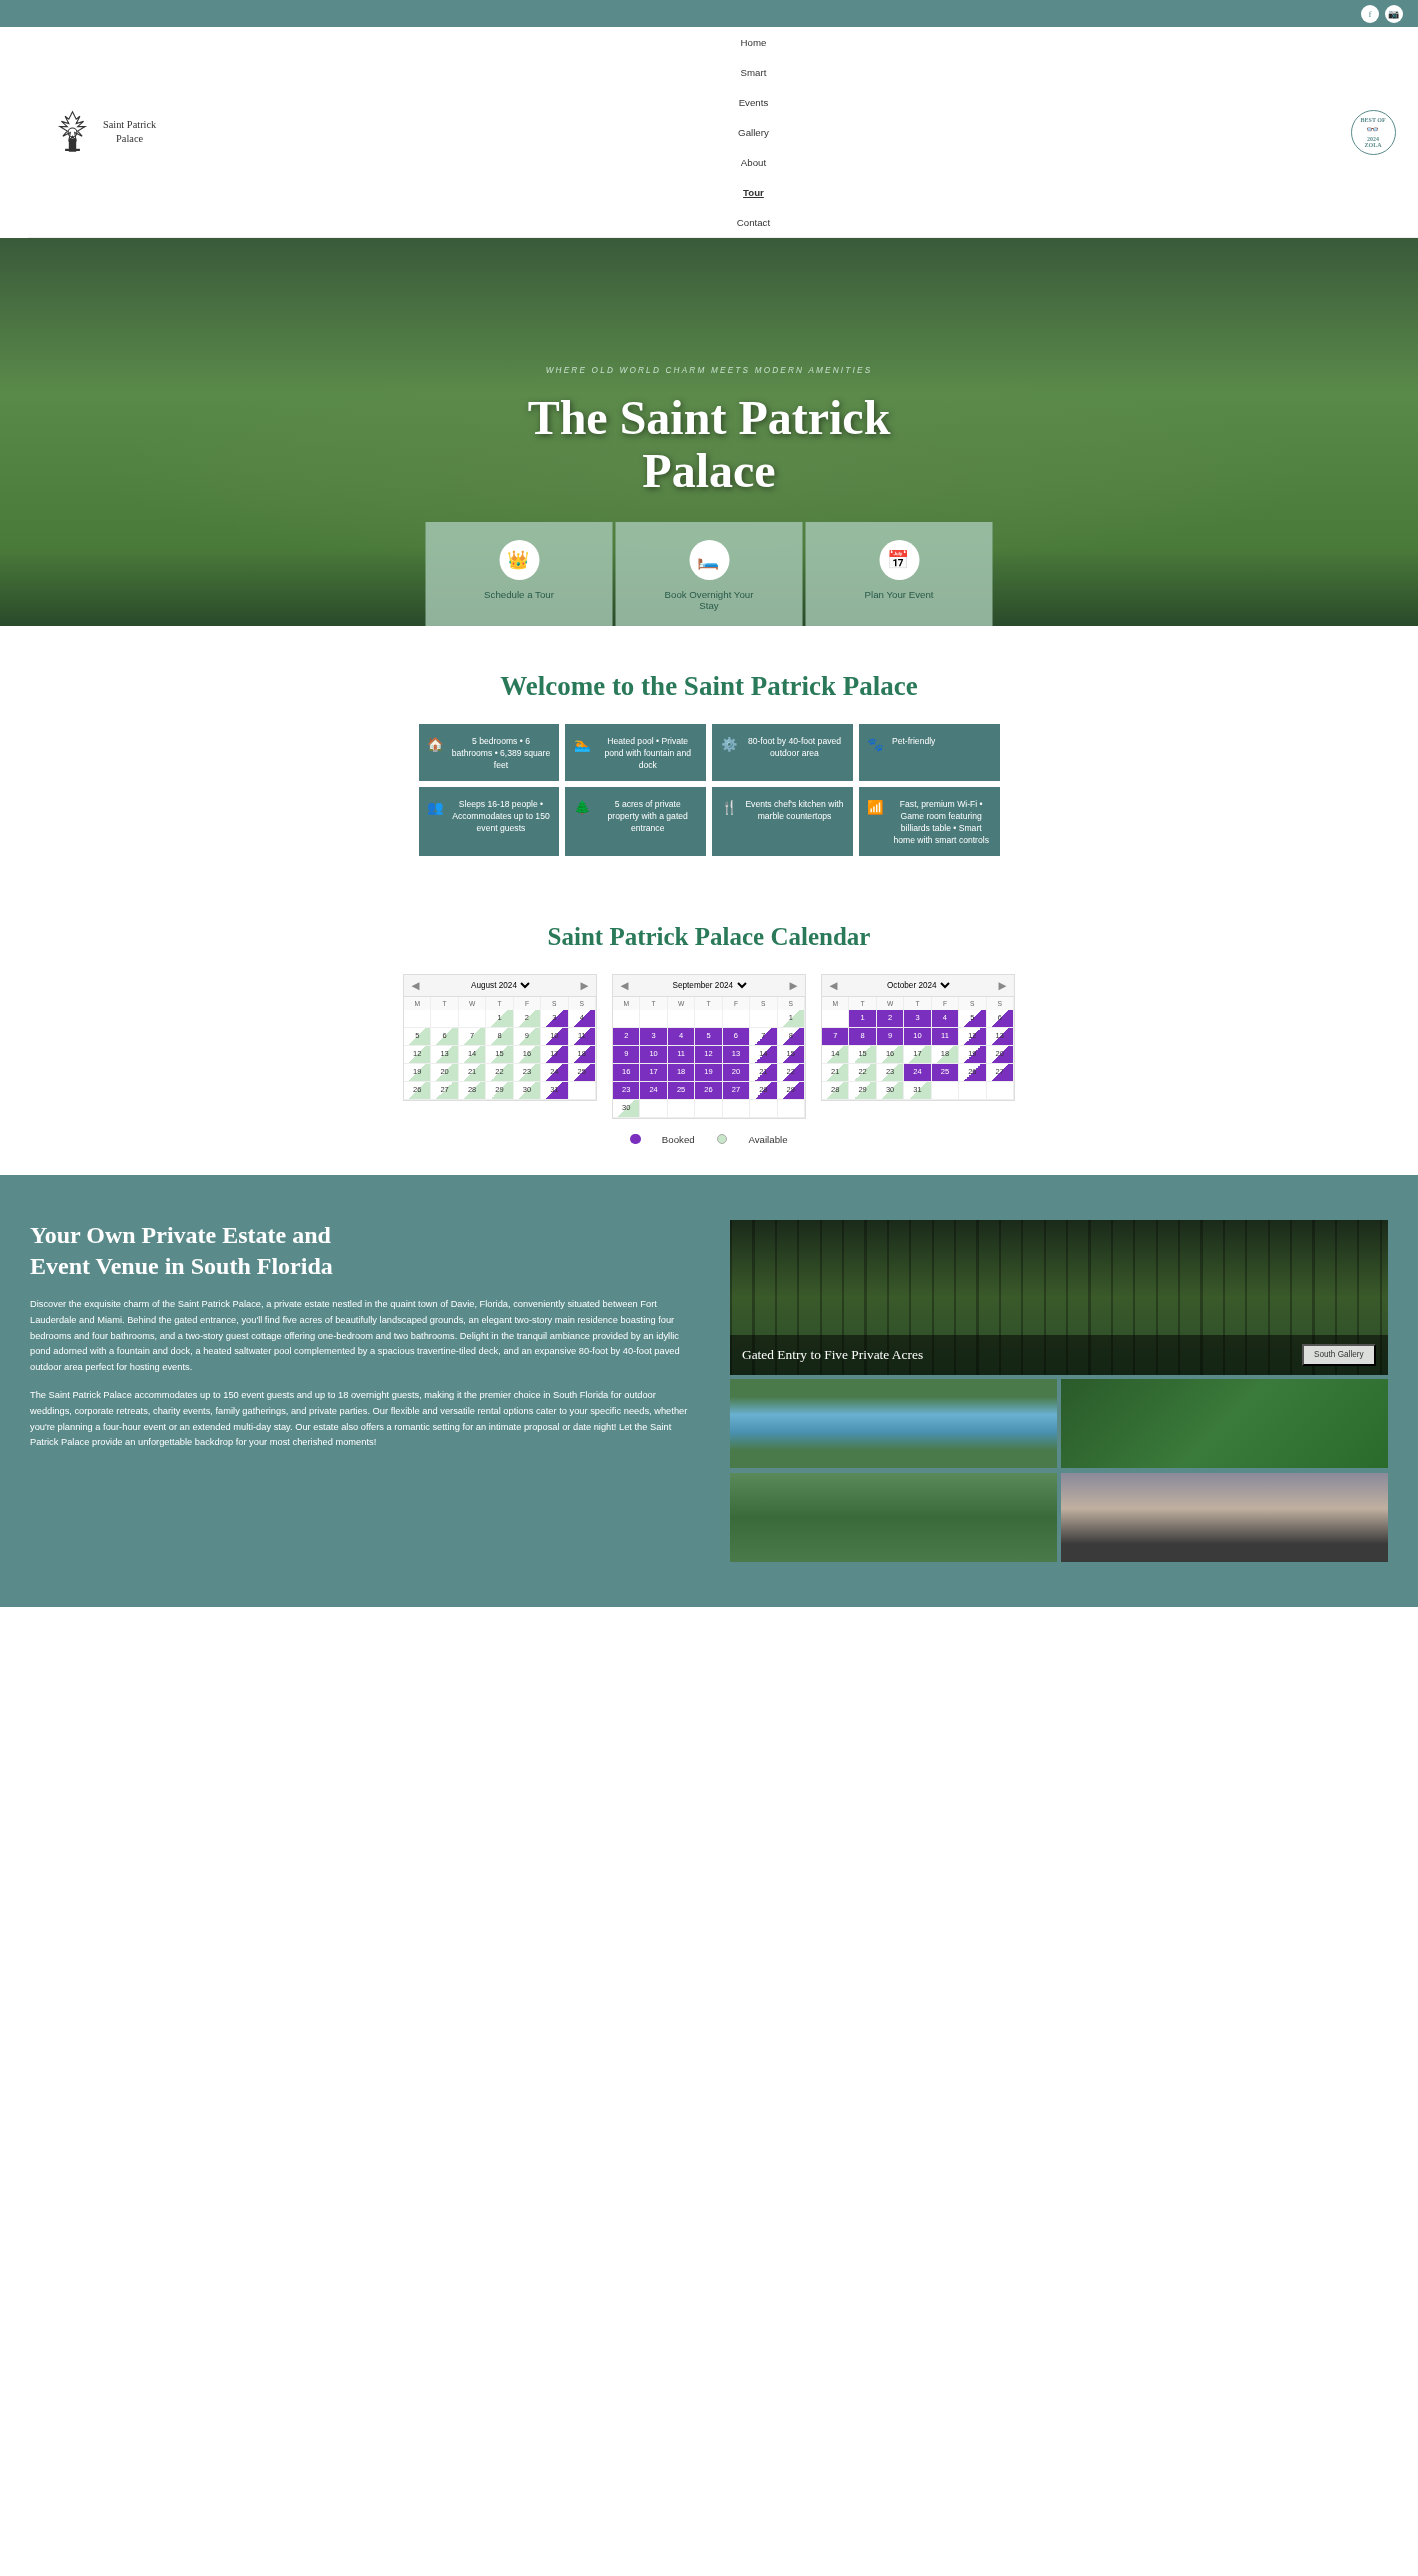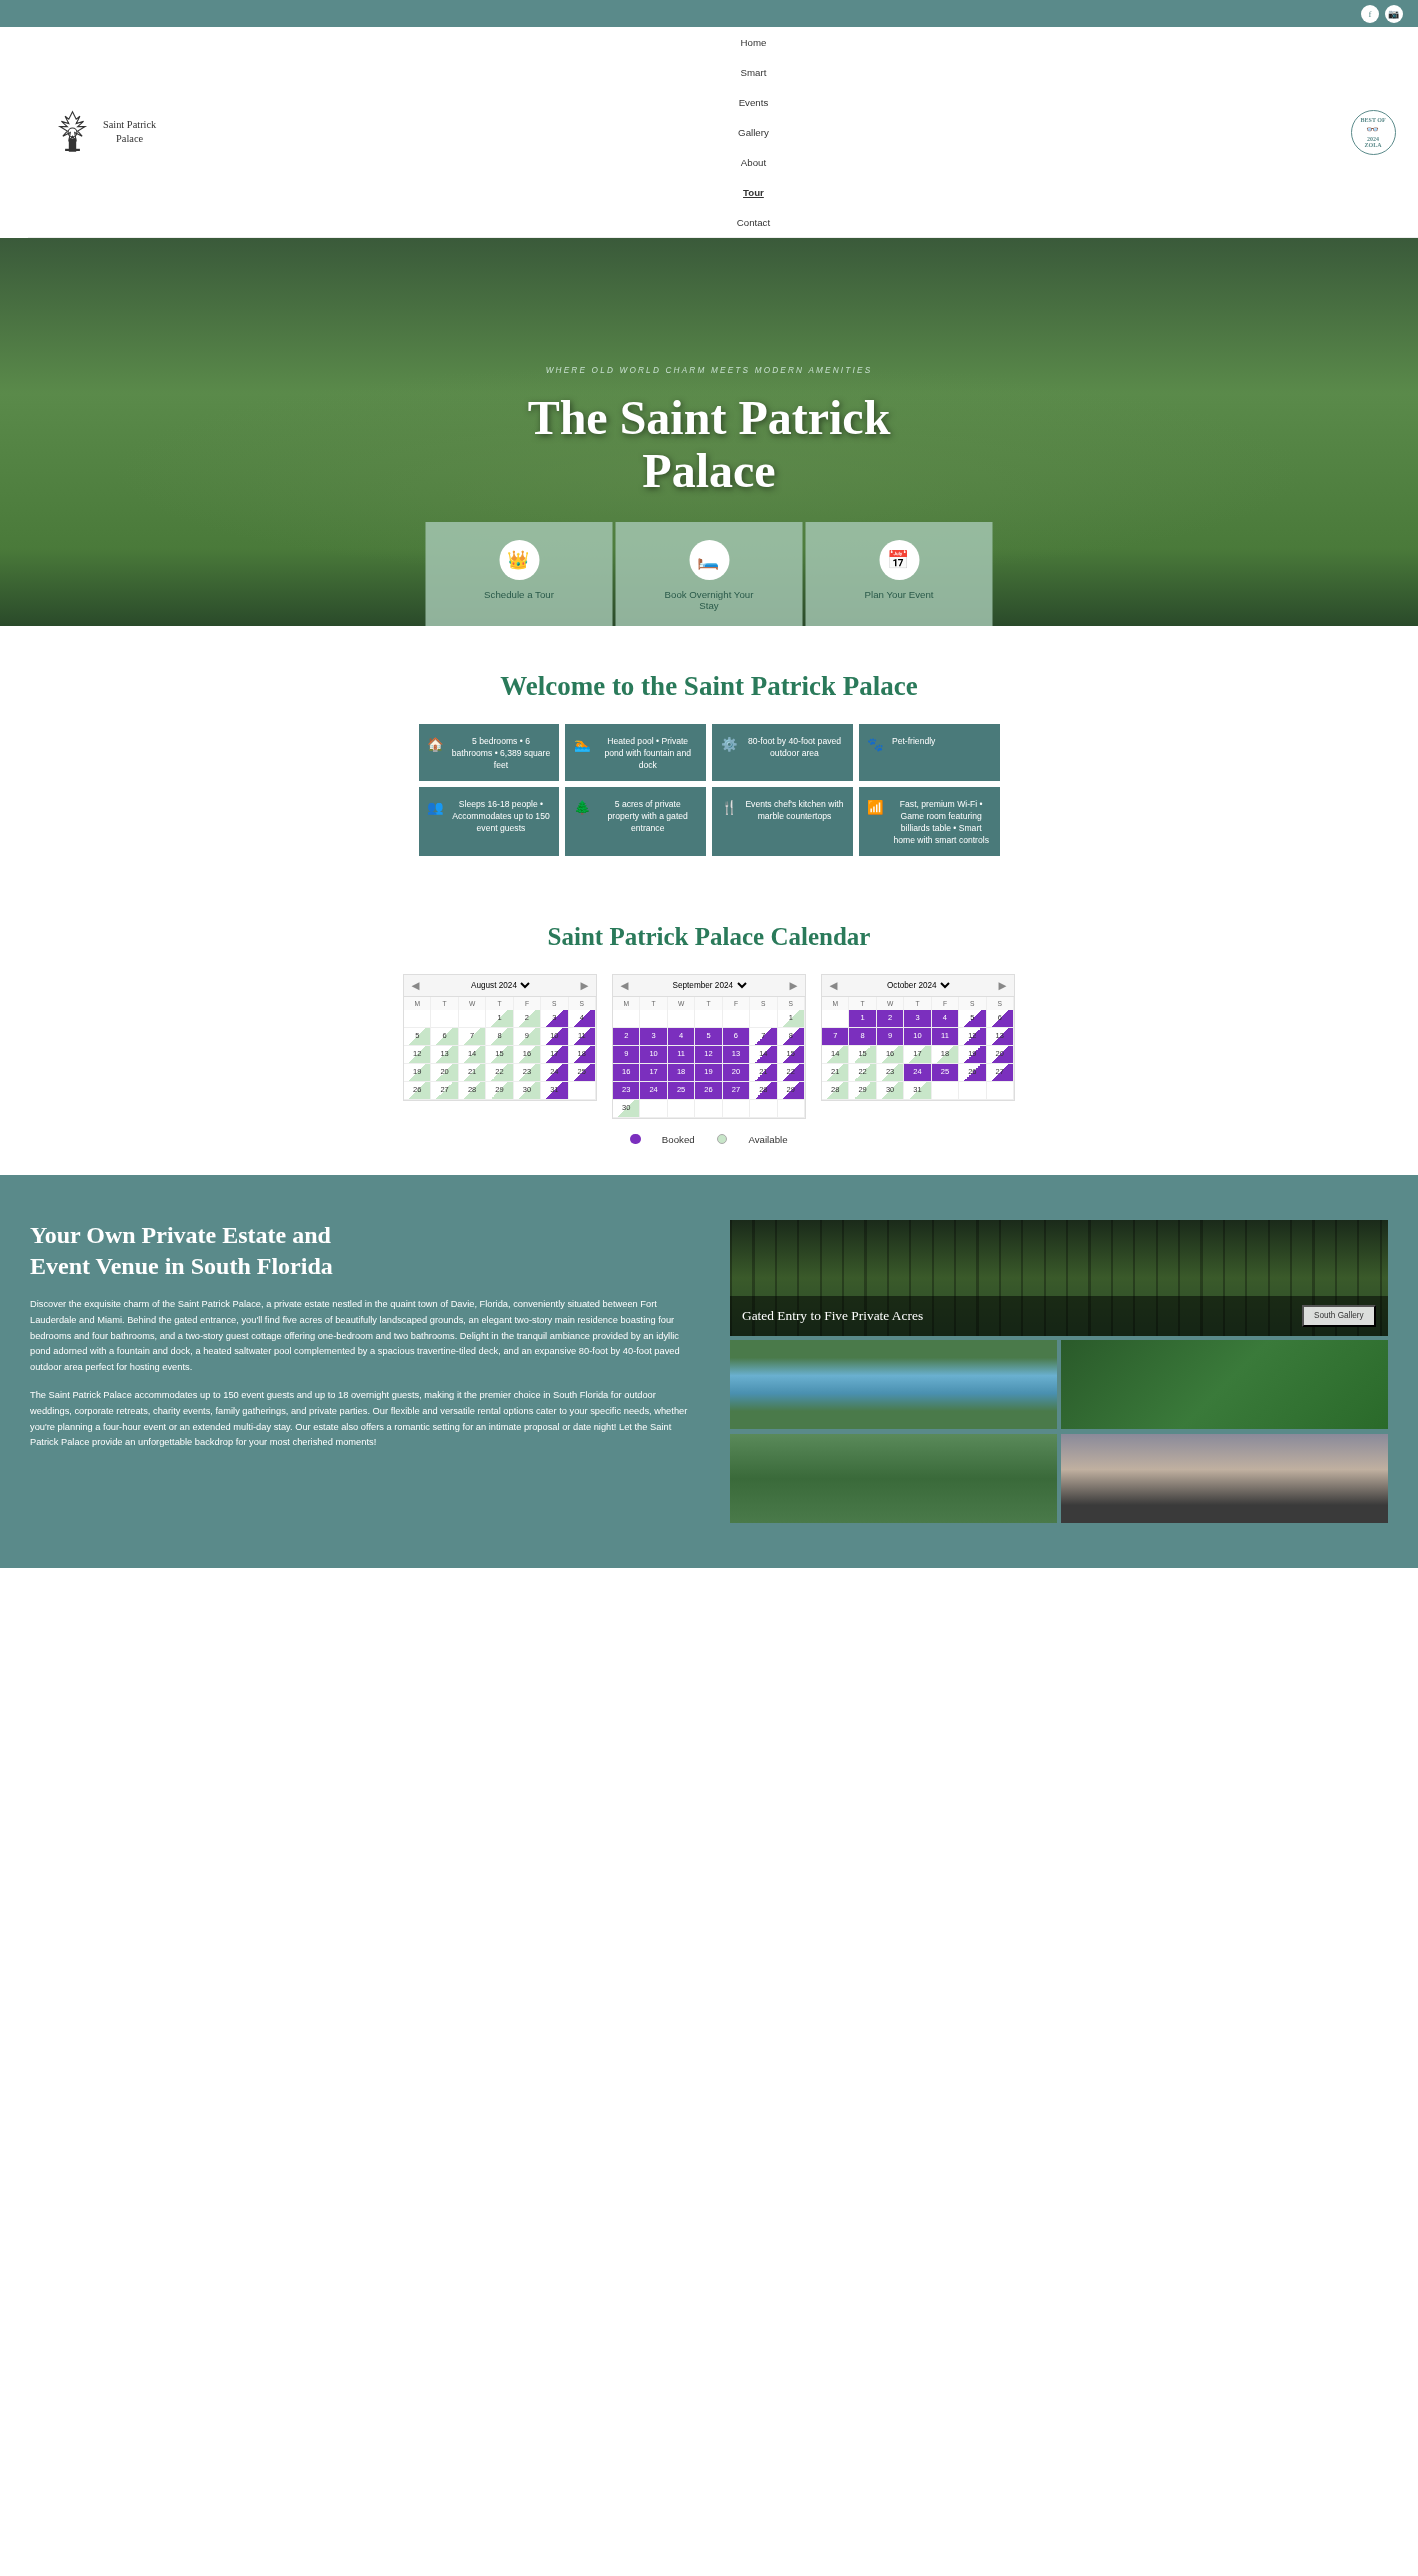--- a/index.html
+++ b/index.html
@@ -200,21 +200,21 @@
       font-size: 24px; margin-bottom: 15px; font-family: Georgia, serif; line-height: 1.3;
     }
     .about-text p {
       font-size: 9.3px; line-height: 1.7; margin-bottom: 12px;
       font-family: Arial, sans-serif;
     }
     .about-gallery { flex: 1; display: flex; flex-direction: column; gap: 4.5px; }
     .gallery-main {
       position: relative; width: 100%;
       background: linear-gradient(135deg, #2a3a2a, #4a5a4a);
-      height: 116px;
+      height: 155px;
       display: flex; align-items: flex-end;
       overflow: hidden;
     }
     .gallery-main-overlay {
       position: absolute; bottom: 0; left: 0; right: 0;
       background: rgba(0,0,0,0.5); padding: 9px 12px;
       display: flex; justify-content: space-between; align-items: center;
     }
     .gallery-main-title { color: #fff; font-size: 13.4px; font-family: Georgia, serif; }
     .view-gallery-btn {

